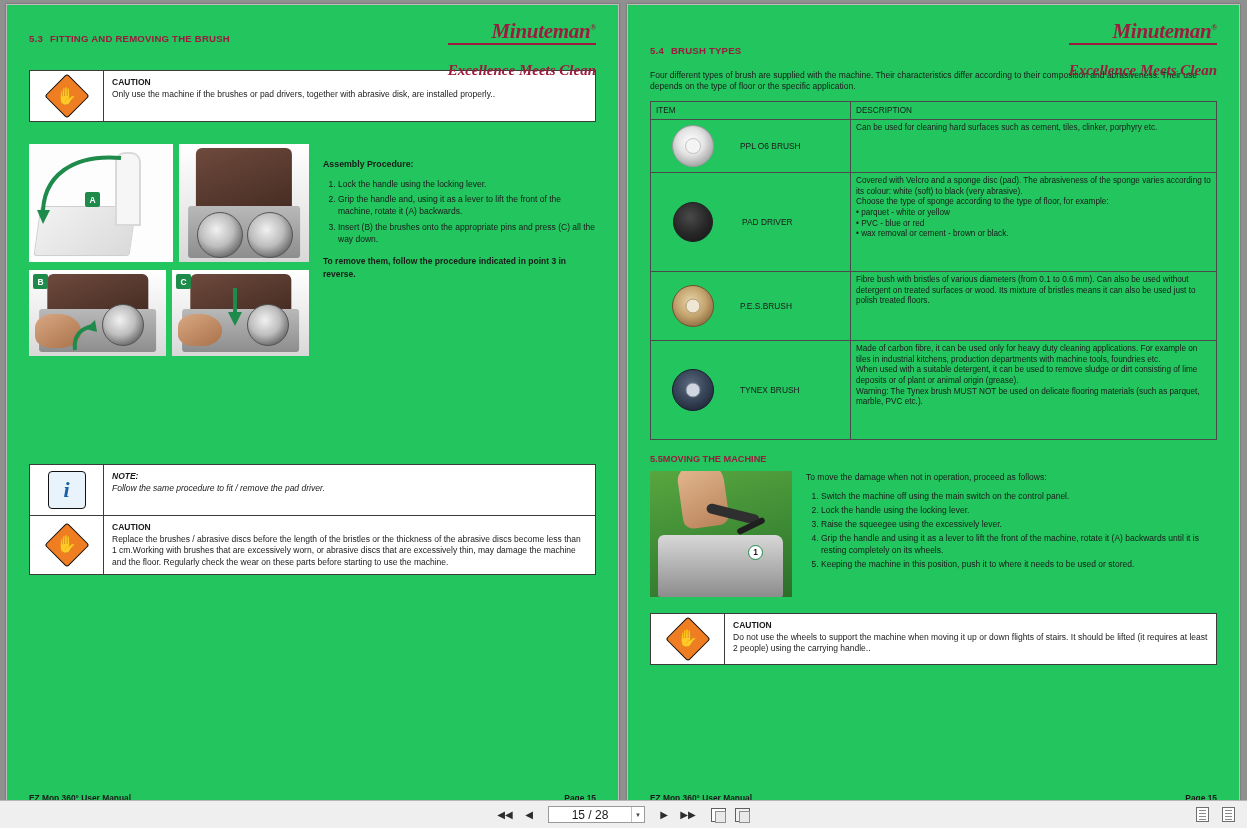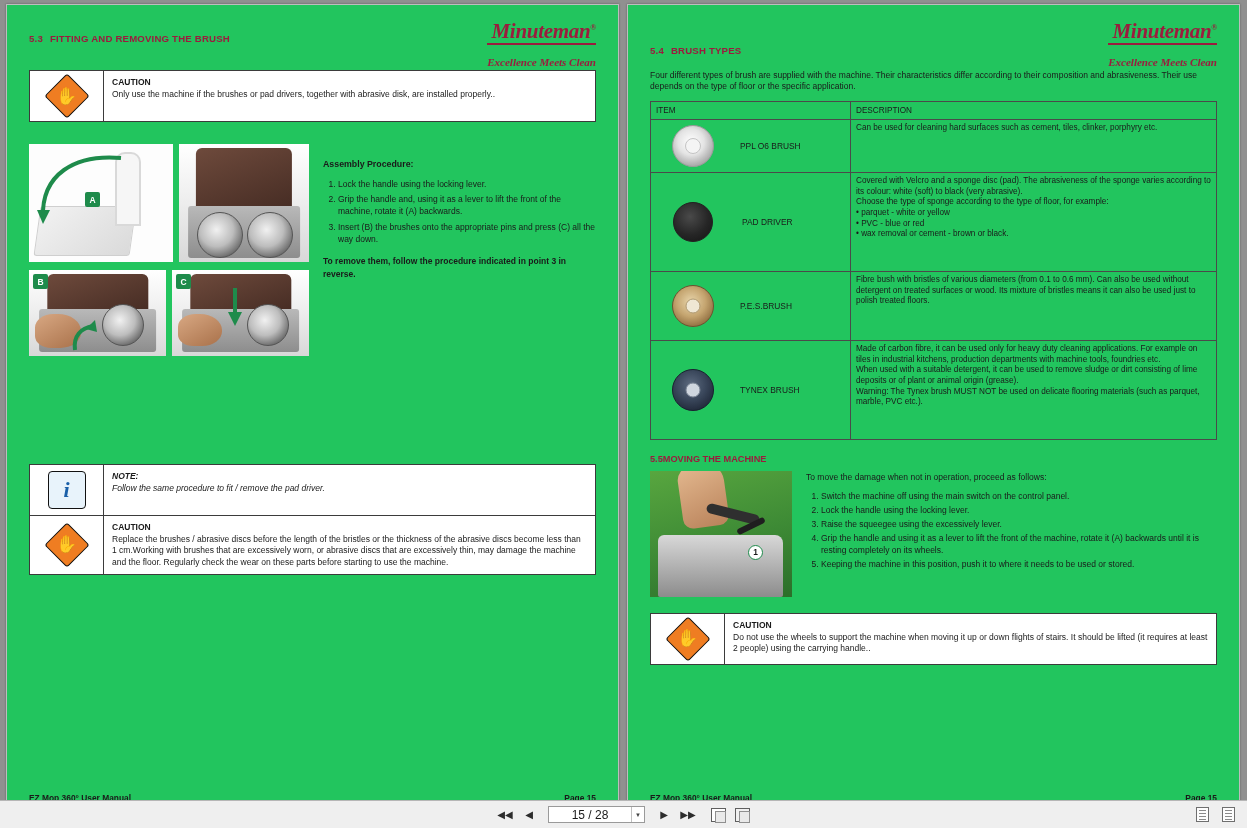--- a/index.html
+++ b/index.html
@@ -53,23 +53,23 @@
     letter-spacing: -0.3px;
   }
   .logo .reg {
     font-size: 8px;
     vertical-align: super;
   }
   .logo .tag {
     font-family: "Liberation Serif", serif;
     font-style: italic;
     font-weight: bold;
-    font-size: 11px;
+    font-size: 15px;
     color: #9b1c3e;
-    margin-top: 12px;
+    margin-top: 18px;
   }
   .logo .rule {
     height: 2px;
     background: #9b1c3e;
     margin: 1px 0 1px 0;
   }
   
   .sec-head {
     color: #9b1c3e;
     font-weight: bold;

